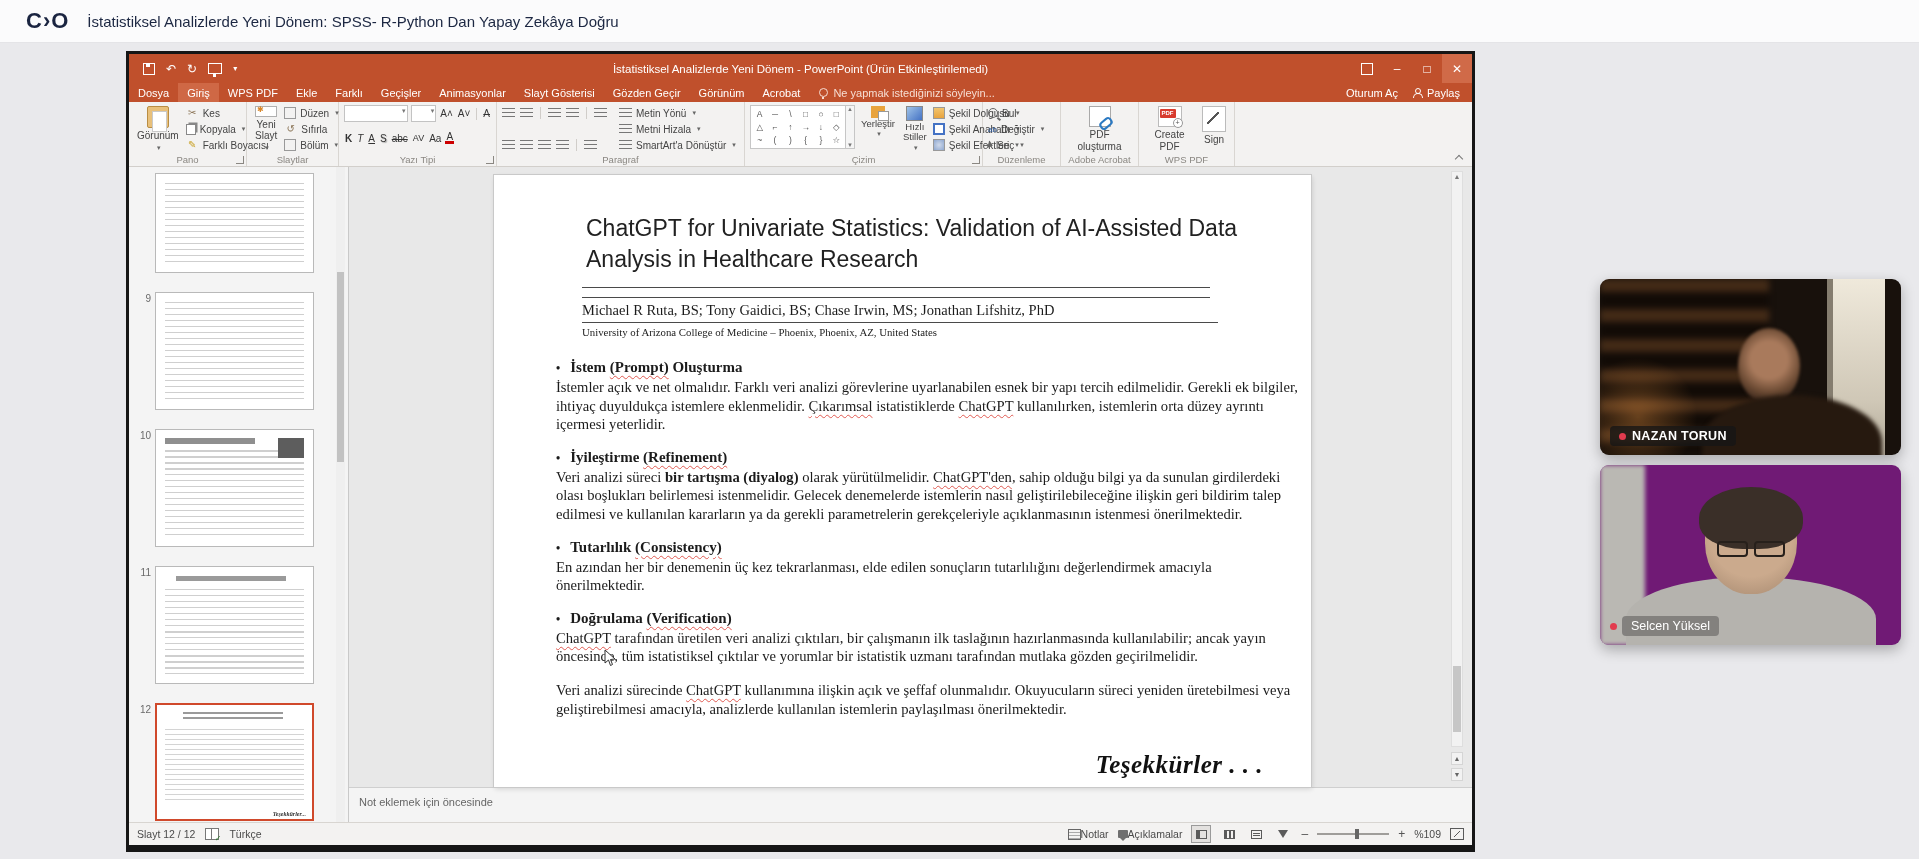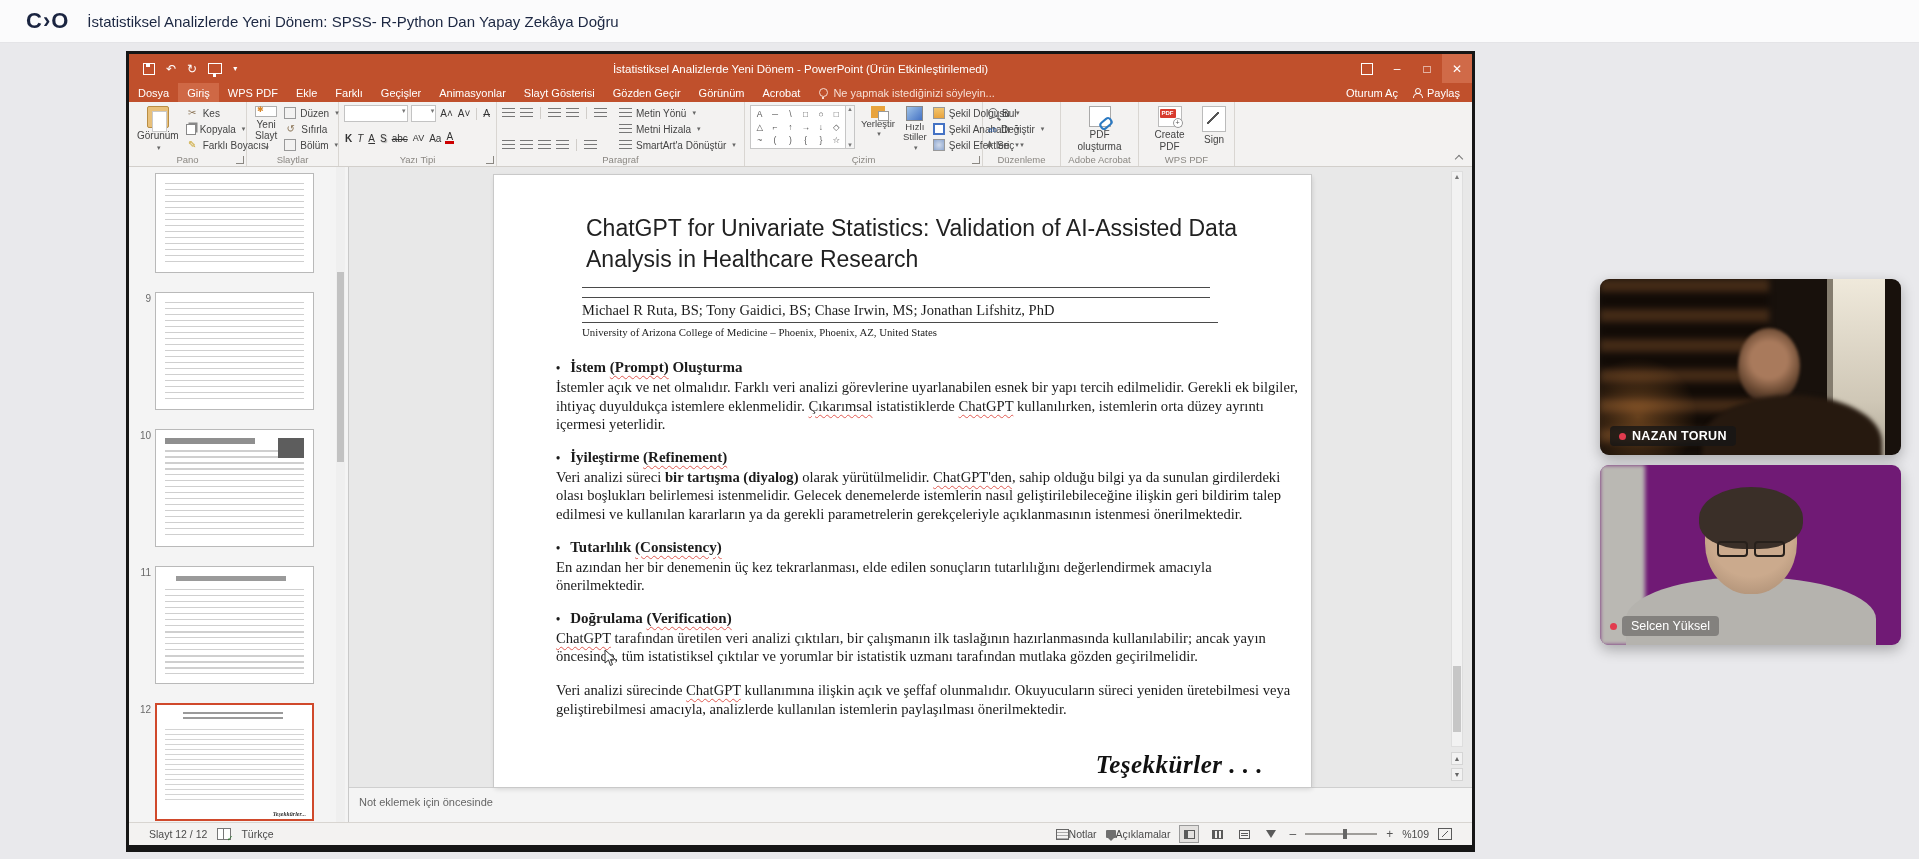--- a/index.html
+++ b/index.html
@@ -135,21 +135,21 @@
 
   .vscroll{position:absolute;right:9px;top:4px;bottom:40px;width:12px;background:#f2f2f2;border:1px solid #dedede;box-sizing:border-box}
   .vscroll .va{position:absolute;left:0;right:0;text-align:center;font-size:7px;color:#777}
   .va-up{top:1px}
   .vscroll .vth{position:absolute;left:1px;right:1px;bottom:14px;height:66px;background:#c6c6c6}
   .navbtns{position:absolute;right:9px;bottom:6px;width:12px;display:flex;flex-direction:column;gap:3px}
   .navbtn{height:13px;background:#f2f2f2;border:1px solid #d5d5d5;font-size:7px;color:#666;display:flex;align-items:center;justify-content:center;box-sizing:border-box}
 
   .notesbar{height:35px;background:#f4f4f4;border-top:1px solid #cfcfcf;font-size:11px;color:#666;padding:8px 0 0 10px;box-sizing:border-box;flex:none}
 
-  .statusbar{height:22px;background:#f3f2f1;border-top:1px solid #d8d5d1;display:flex;align-items:center;font-size:10.5px;color:#4a4a4a;padding:0 20px;gap:10px;flex:none}
+  .statusbar{height:22px;background:#f3f2f1;border-top:1px solid #d8d5d1;display:flex;align-items:center;font-size:10.5px;color:#4a4a4a;padding:0 8px;gap:10px;flex:none}
   .sb-right{margin-left:auto;display:flex;align-items:center;gap:9px}
   .ic-spell{width:12px;height:10px;border:1px solid #777;position:relative;display:inline-block;background:#fff}
   .ic-spell::before{content:"";position:absolute;left:5px;top:0;bottom:0;width:1px;background:#777}
   .ic-spell::after{content:"✓";position:absolute;right:-3px;bottom:-4px;color:#2a7a2a;font-size:8px}
   .ic-notes{width:11px;height:9px;border:1px solid #666;display:inline-block;background:repeating-linear-gradient(180deg,transparent 0 2px,#aaa 2px 3px)}
   .ic-cmt{width:10px;height:8px;background:#6f6f6f;border-radius:1px;position:relative;display:inline-block}
   .ic-cmt::after{content:"";position:absolute;left:2px;bottom:-3px;border-left:3px solid transparent;border-right:3px solid transparent;border-top:3px solid #6f6f6f}
   .sb-lbl{display:flex;align-items:center;gap:0}
   .vb{width:18px;height:16px;display:flex;align-items:center;justify-content:center}
   .vb.active{border:1px solid #9a9a9a;background:#e3e1df}

